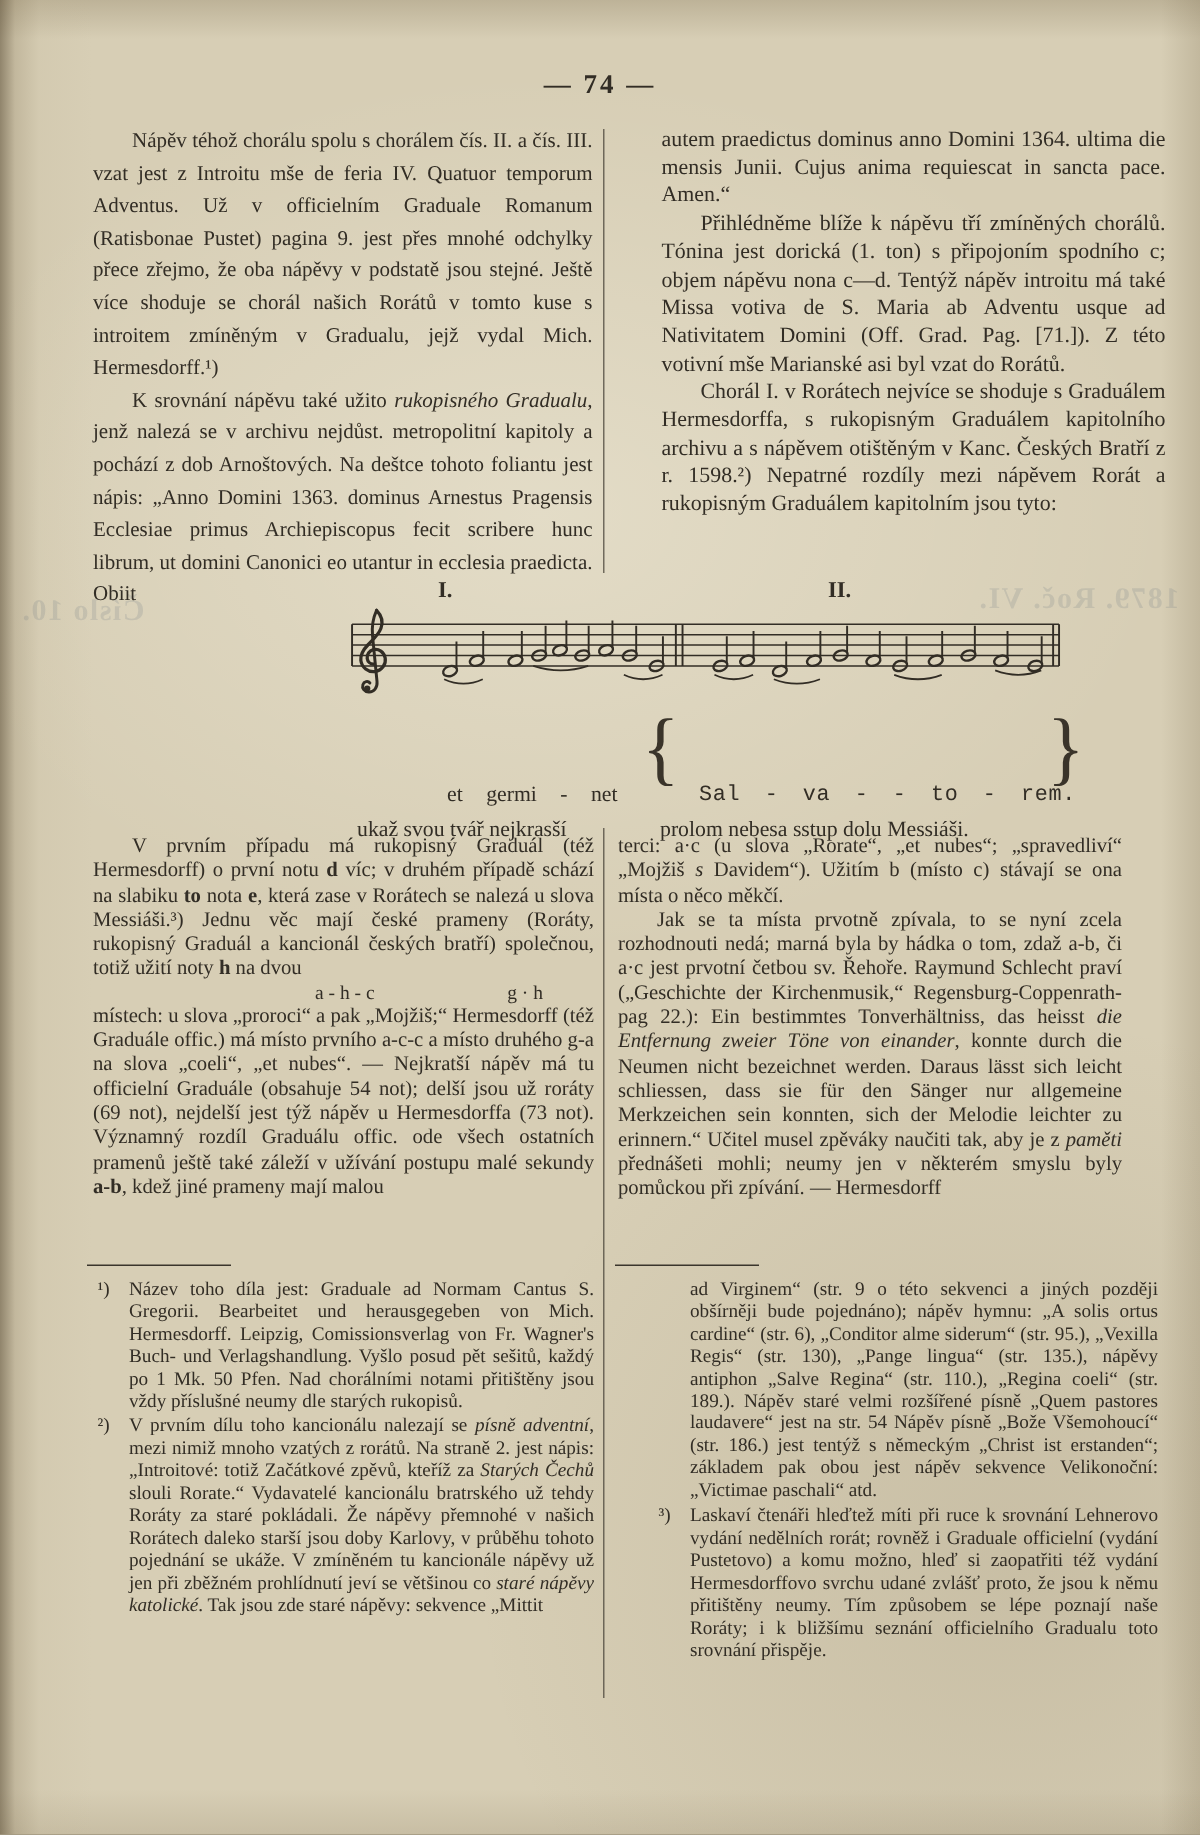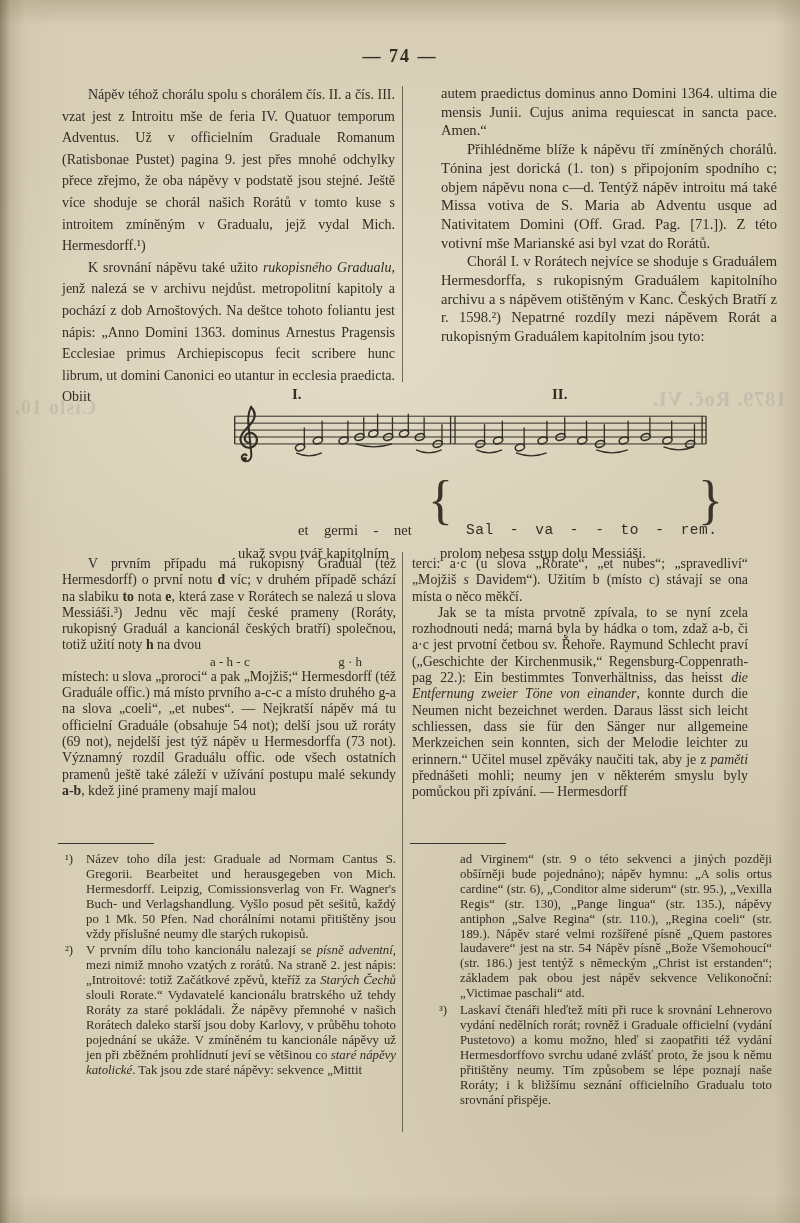--- a/index.html
+++ b/index.html
@@ -151,21 +151,21 @@
           <path d="M274 52 Q 287 58 300 52" fill="none" stroke="#322d25" stroke-width="1.2"></path>
           <path d="M314 55 Q 329.5 61 345 55" fill="none" stroke="#322d25" stroke-width="1.2"></path>
           <path d="M395 52 Q 411 58 427 52" fill="none" stroke="#322d25" stroke-width="1.2"></path>
           <path d="M463 49 Q 478.5 55 494 49" fill="none" stroke="#322d25" stroke-width="1.2"></path>
         </g>
     </svg>
     <span class="brace open">{</span>
     <span class="brace close">}</span>
     <span class="lyr latin1">et germi - net</span>
     <span class="lyr latin2">Sal - va -  -  to  -  rem.</span>
-    <span class="lyr cz1">ukaž svou tvář kapitolním</span>
+    <span class="lyr cz1">ukaž svou tvář nejkrasší</span>
     <span class="lyr cz2">prolom nebesa sstup dolu Messiáši.</span>
   </div>
 
   <div class="colblock col-c">
     <p class="ind"><span>V prvním případu má rukopisný Graduál (též Hermesdorff) o první notu </span><span style="font-weight: bold;">d</span><span> víc; v druhém případě schází na slabiku </span><span style="font-weight: bold;">to</span><span> nota </span><span style="font-weight: bold;">e</span><span>, která zase v Rorátech se nalezá u slova Messiáši.³) Jednu věc mají české prameny (Roráty, rukopisný Graduál a kancionál českých bratří) společnou, totiž užití noty </span><span style="font-weight: bold;">h</span><span> na dvou</span></p>
     <div class="interline">
       <span>a - h - c</span>
       <span>g · h</span>
     </div>
     <p><span>místech: u slova „proroci“ a pak „Mojžiš;“ Hermesdorff (též Graduále offic.) má místo prvního a-c-c a místo druhého g-a na slova „coeli“, „et nubes“. — Nejkratší nápěv má tu officielní Graduále (obsahuje 54 not); delší jsou už roráty (69 not), nejdelší jest týž nápěv u Hermesdorffa (73 not). Významný rozdíl Graduálu offic. ode všech ostatních pramenů ještě také záleží v užívání postupu malé sekundy </span><span style="font-weight: bold;">a-b</span><span>, kdež jiné prameny mají malou</span></p>

